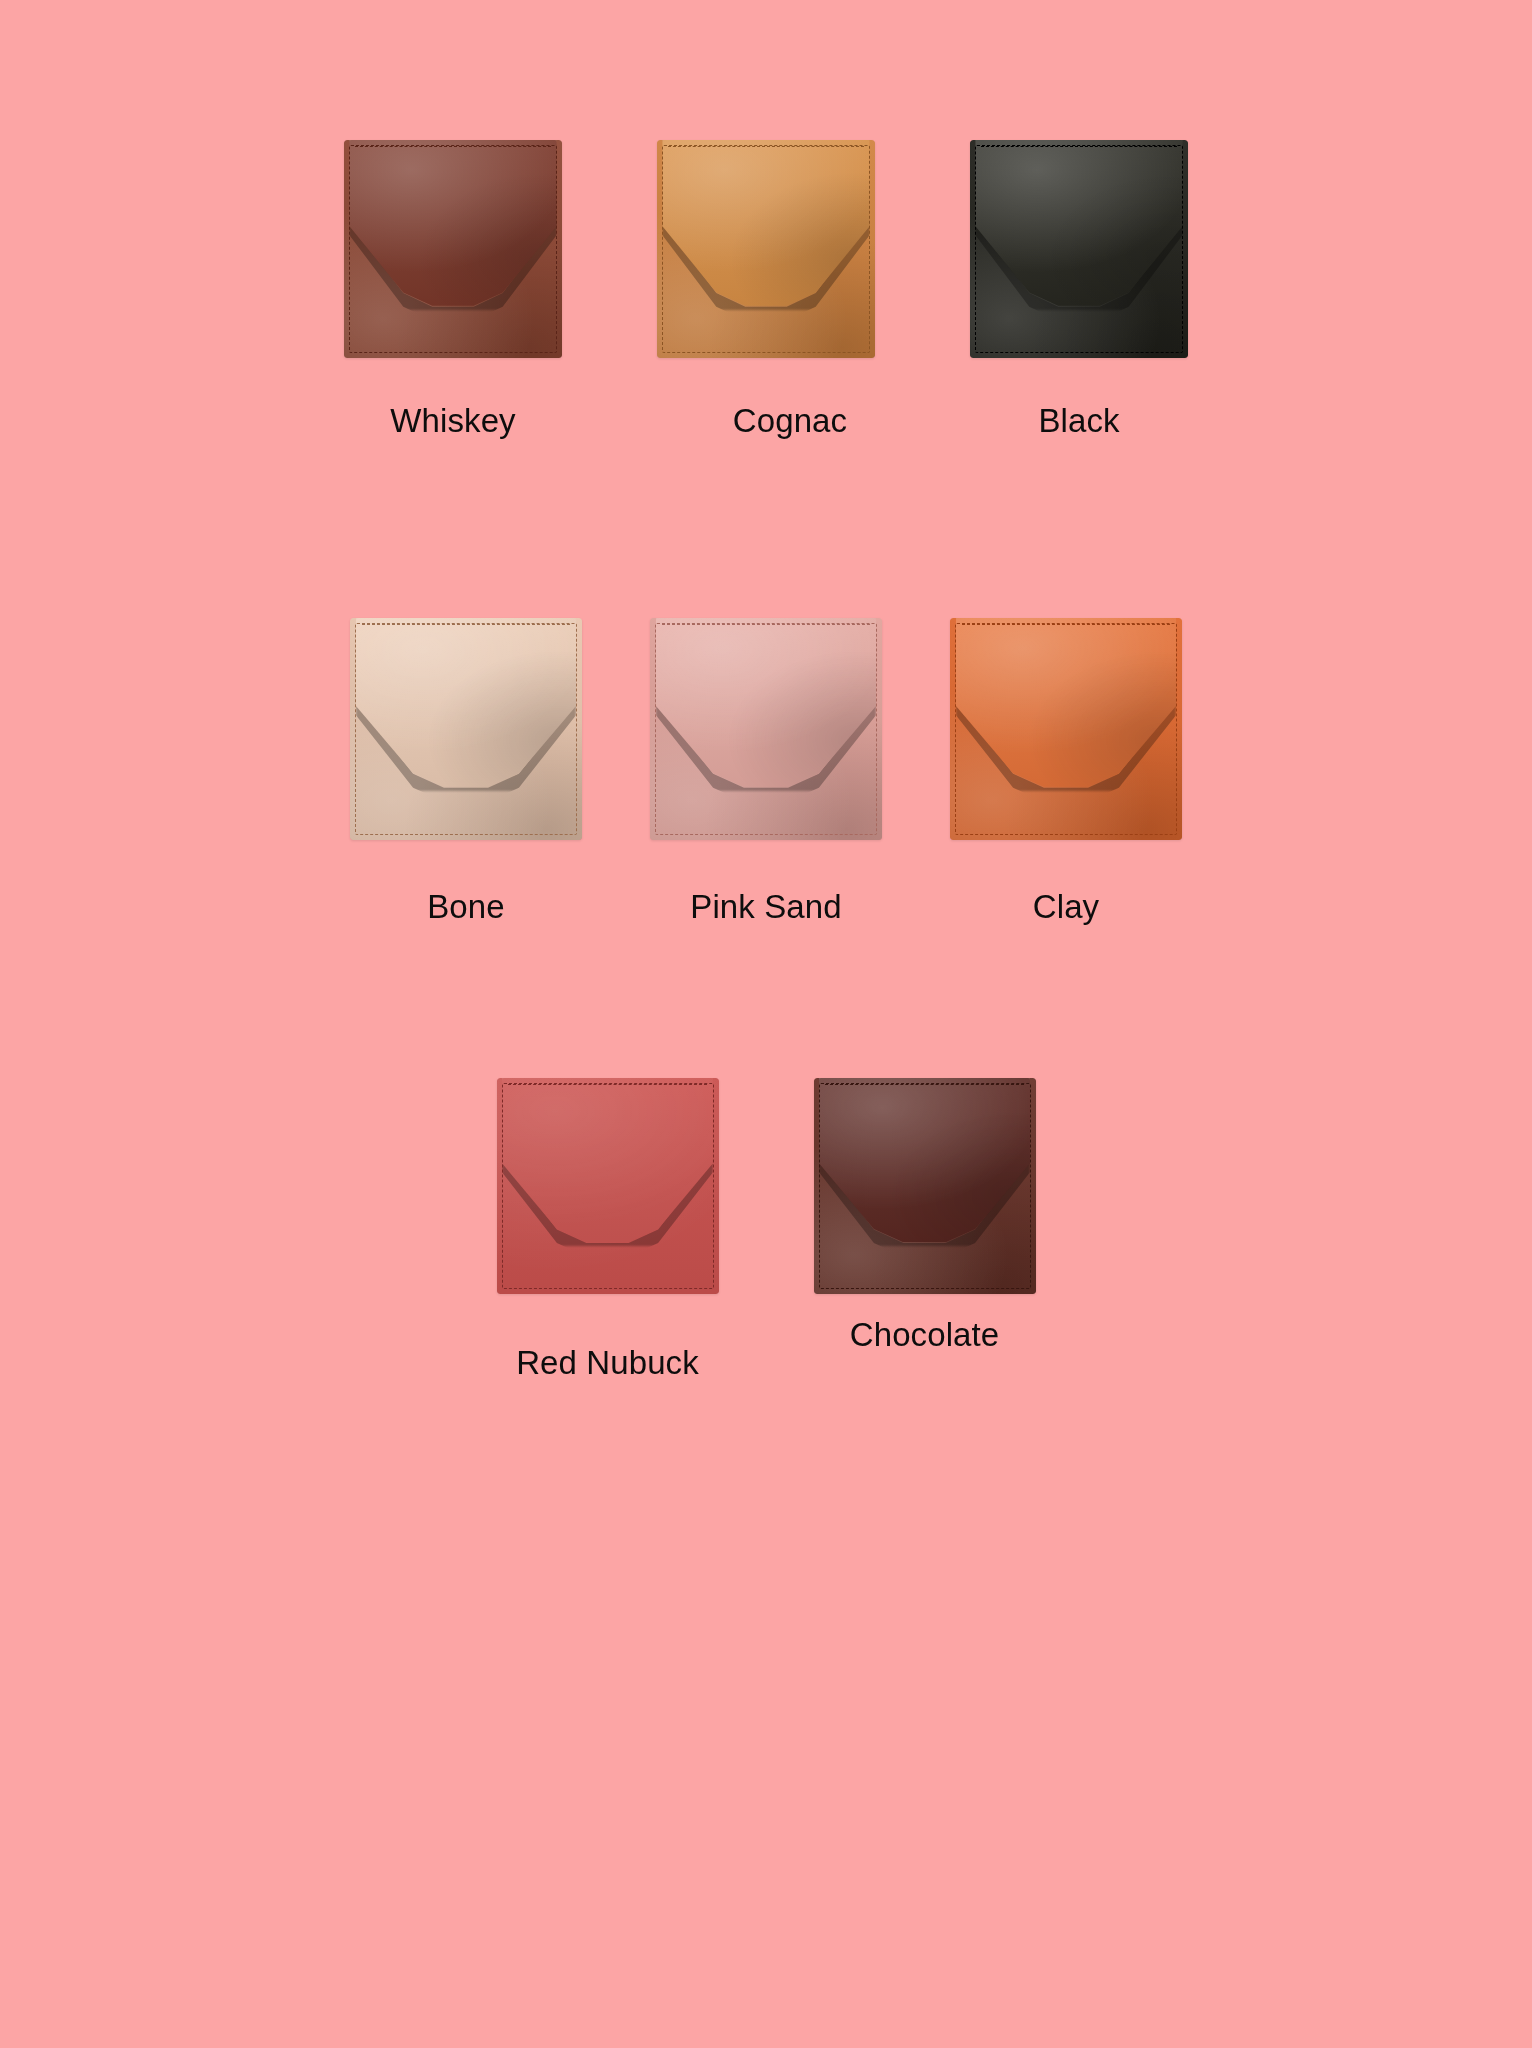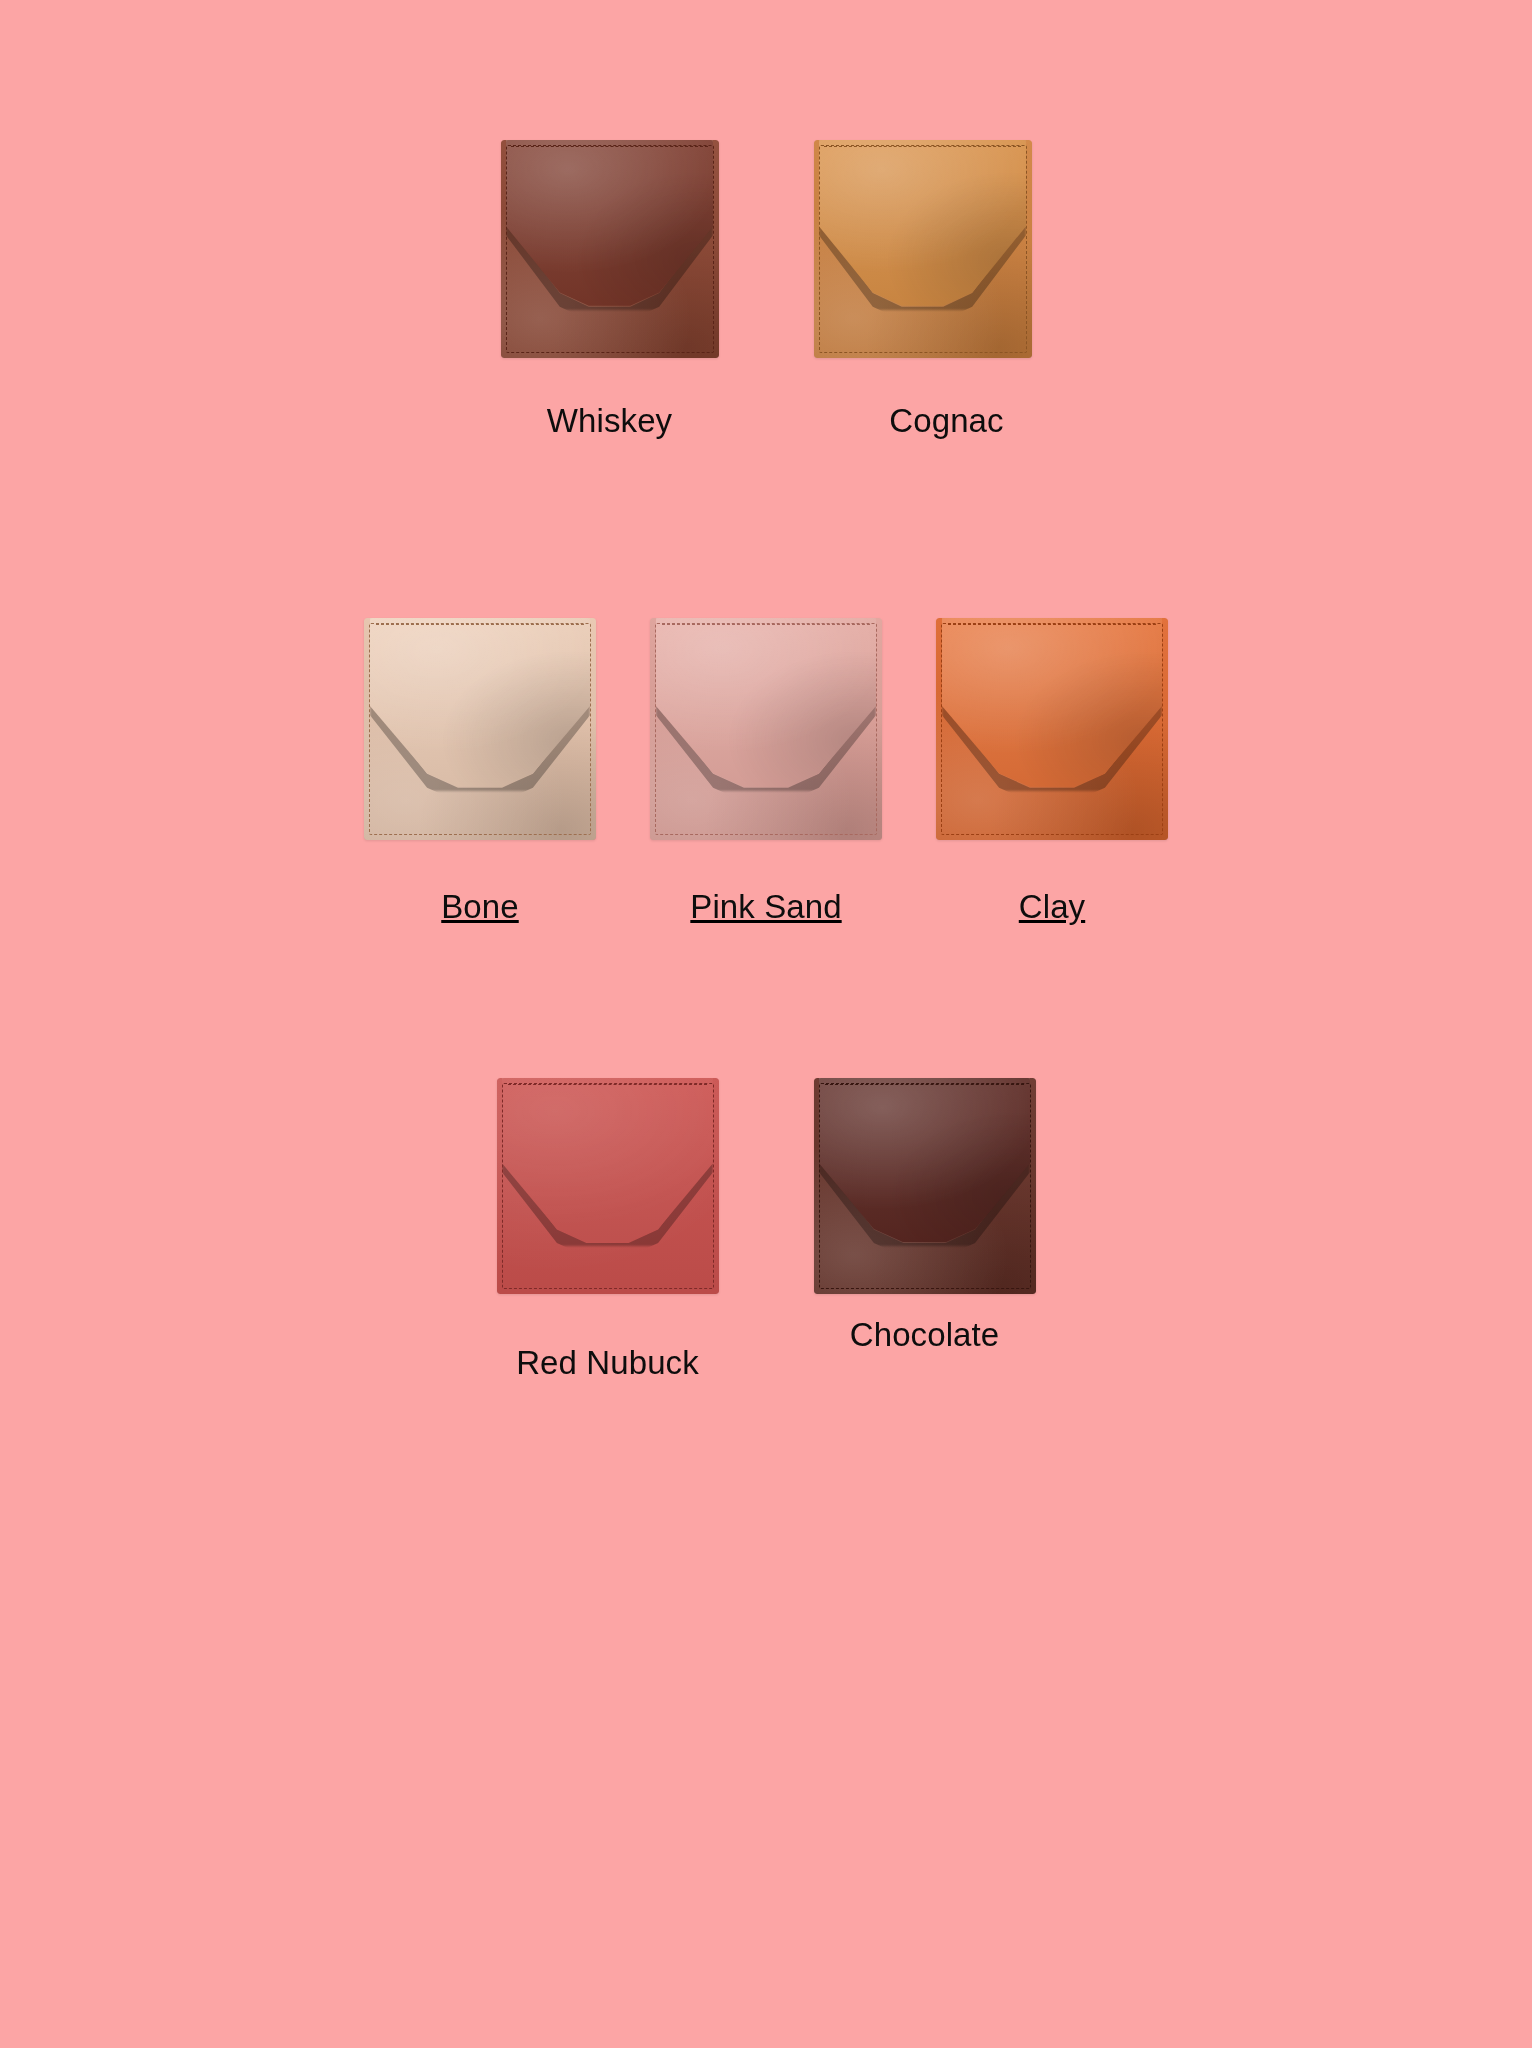--- a/index.html
+++ b/index.html
@@ -31,21 +31,21 @@
   
   .swatch-row {
     position: absolute;
     left: 0;
     width: 1532px;
     display: flex;
     justify-content: center;
     align-items: flex-start;
   }
   .swatch-row.row-1 { top: 140px;  gap: 95px; }
-  .swatch-row.row-2 { top: 618px;  gap: 54px; text-decoration: underline; }
+  .swatch-row.row-2 { top: 618px;  gap: 68px; }
   .swatch-row.row-3 { top: 1078px; gap: 95px; }
 
   
   .swatch-cell {
     display: flex;
     flex-direction: column;
     align-items: center;
   }
 
   
@@ -195,20 +195,30 @@
         <div class="wallet" title="Cognac">
           <div class="wallet-body" style="background: rgb(208, 129, 61);"></div>
           <div class="wallet-flap-shadow"></div>
           <div class="wallet-flap" style="background: rgb(217, 143, 69);"></div>
           <div class="wallet-stitch" style="border-color: rgb(140, 85, 36);"></div>
           <div class="wallet-stitch-top" style="border-top-color: rgb(140, 85, 36);"></div>
         </div>
         <div class="swatch-label" style="color: rgb(13, 13, 13); margin-left: 48px;">Cognac</div>
       </div>
 
+      <div class="swatch-cell">
+        <div class="wallet" title="Black">
+          <div class="wallet-body" style="background: rgb(32, 32, 26);"></div>
+          <div class="wallet-flap-shadow"></div>
+          <div class="wallet-flap" style="background: rgb(38, 38, 31);"></div>
+          <div class="wallet-stitch" style="border-color: rgb(0, 0, 0);"></div>
+          <div class="wallet-stitch-top" style="border-top-color: rgb(0, 0, 0);"></div>
+        </div>
+        <div class="swatch-label" style="color: rgb(13, 13, 13);">Black</div>
+      </div>
     </div>
 
     <div class="swatch-row row-2">
       <div class="swatch-cell">
         <div class="wallet" title="Bone">
           <div class="wallet-body" style="background: rgb(232, 197, 173);"></div>
           <div class="wallet-flap-shadow"></div>
           <div class="wallet-flap" style="background: rgb(237, 205, 182);"></div>
           <div class="wallet-stitch" style="border-color: rgb(157, 111, 79);"></div>
           <div class="wallet-stitch-top" style="border-top-color: rgb(157, 111, 79);"></div>

